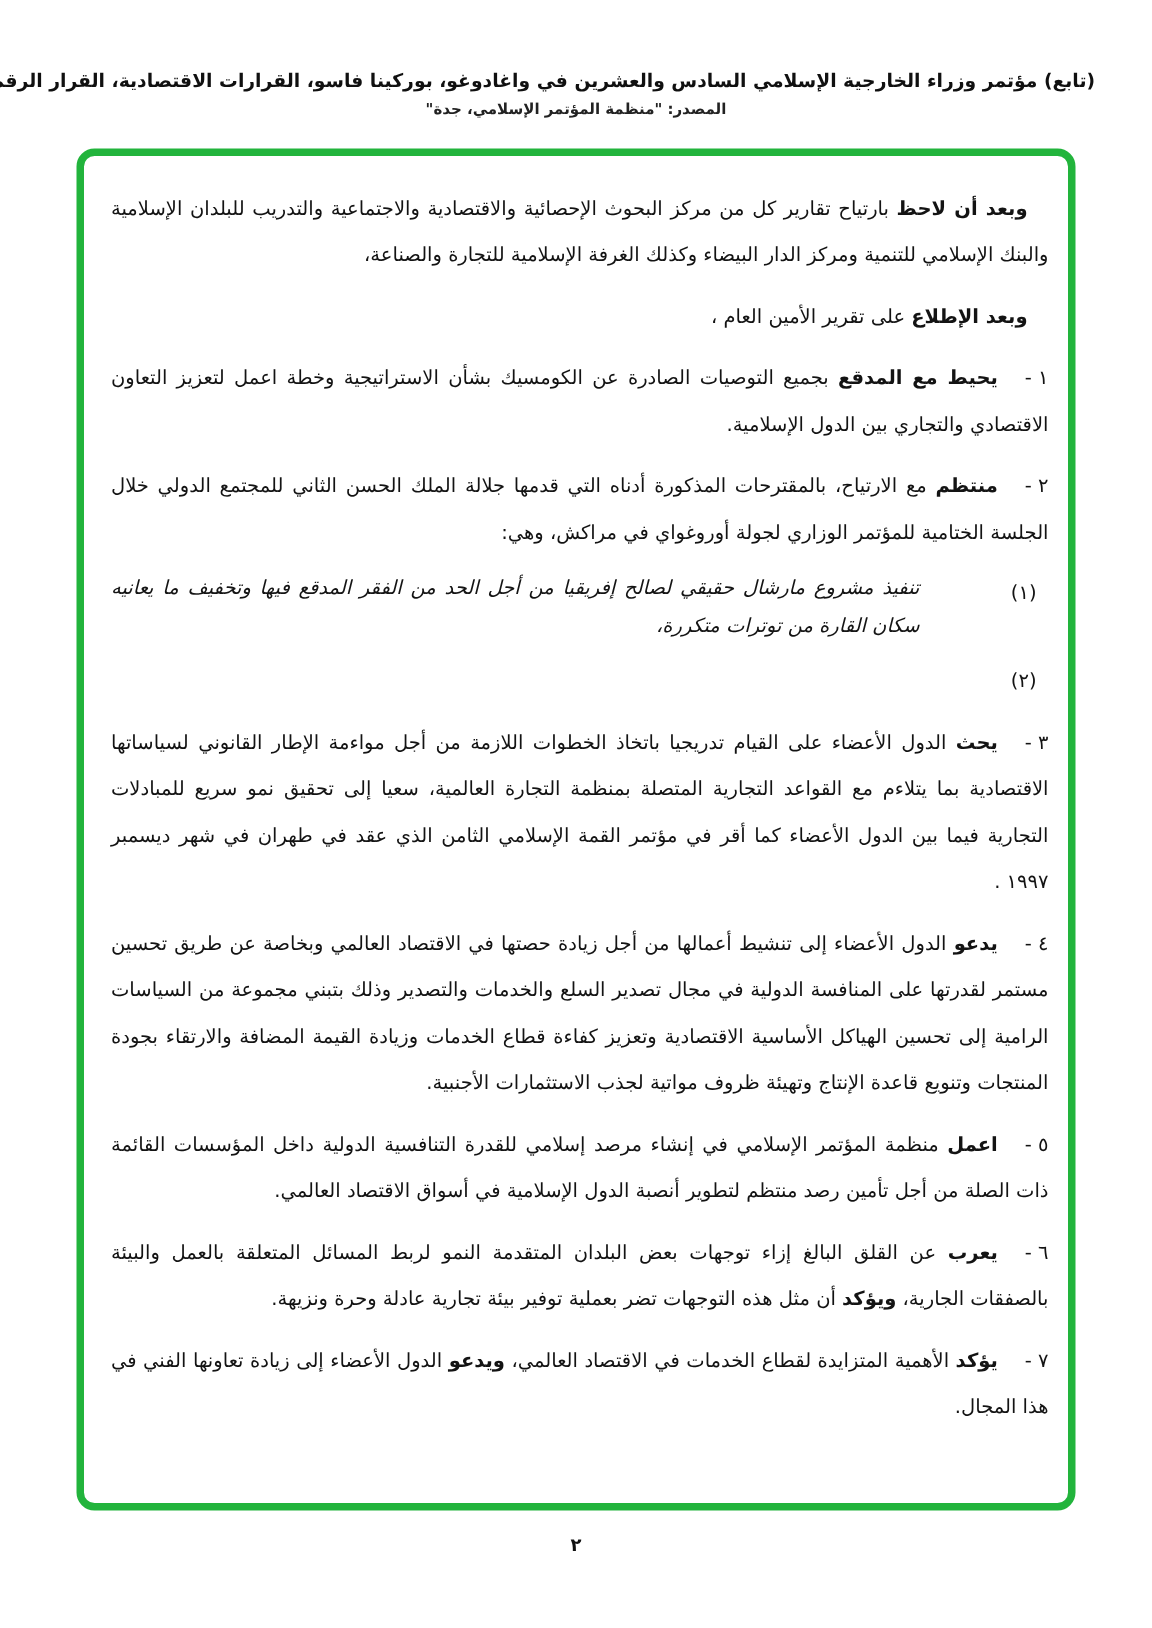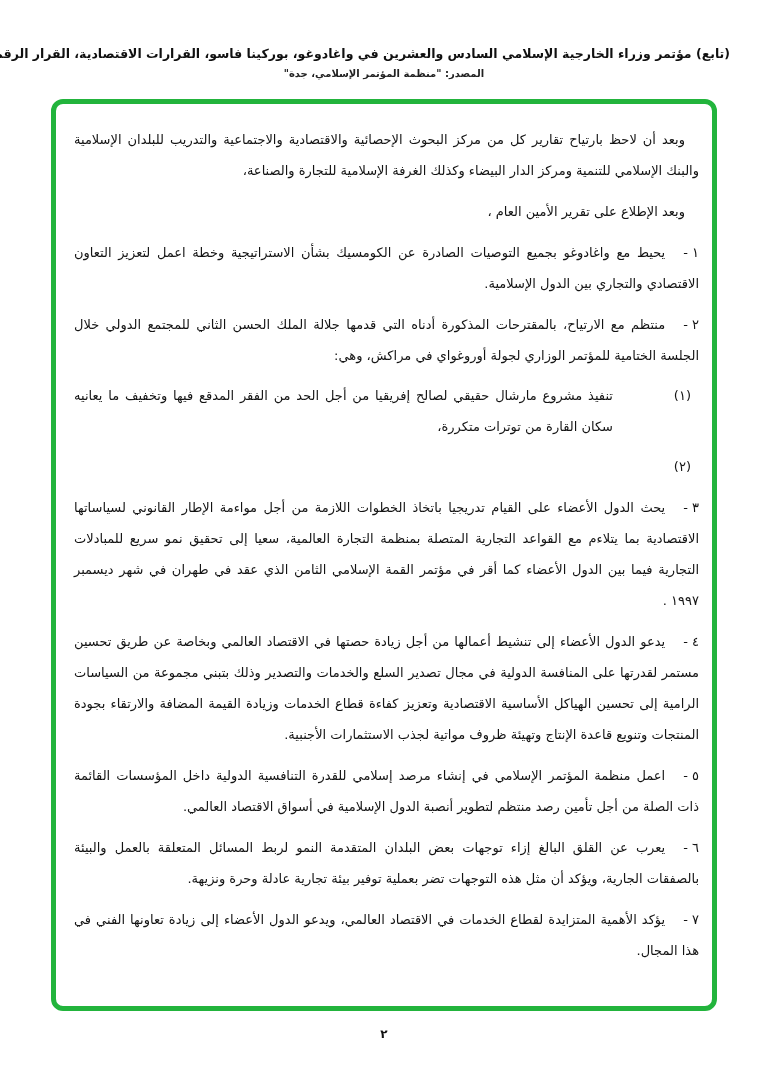--- a/index.html
+++ b/index.html
@@ -39,35 +39,35 @@
     direction:rtl;
     font-size:13px;line-height:31px;
     text-align:justify;text-align-last:right;
     margin:0;color:#131313;
   }
   .preamble{margin:6px 0 8px 0;text-indent:14px;}
   .preamble.short{margin-top:10px;margin-bottom:4px;}
   .item{margin:10px 0 0 0;}
   .inum{display:inline-block;font-weight:normal;}
   .igap{display:inline-block;width:18px;}
-  b.lead{font-weight:normal;}
+  b.lead{font-weight:bold;}
 
   .subitem{
     direction:rtl;display:flex;align-items:flex-start;
     margin:9px 0 0 0;
   }
   .subnum{
     flex:0 0 86px;box-sizing:border-box;
     font-size:13px;line-height:31px;text-align:right;
     padding-right:8px;
   }
   .subtext{
     flex:1 1 auto;
-    font-size:13px;line-height:31px;
-    text-align:justify;text-align-last:right;
+    font-size:13px;line-height:25px;
+    text-align:justify;text-align-last:right;font-style:italic;
   }
 
   
   .pageno{
     margin-top:16px;text-align:center;
     font-size:12px;font-weight:bold;color:#111;
   }
 </style>
 </head>
 <body>
@@ -75,21 +75,21 @@
 <div class="page">
 
   <div class="hdr1">(تابع) مؤتمر وزراء الخارجية الإسلامي السادس والعشرين في واغادوغو، بوركينا فاسو، القرارات الاقتصادية، القرار الرقم ٢٦/٦-أق</div>
 
   <div class="hdr2">المصدر:  "منظمة المؤتمر الإسلامي، جدة"</div>
 
   <div class="frame">
     <div id="content">
         <p class="para preamble"><b class="lead">وبعد أن لاحظ</b><span> بارتياح تقارير كل من مركز البحوث الإحصائية والاقتصادية والاجتماعية والتدريب للبلدان الإسلامية والبنك الإسلامي للتنمية ومركز الدار البيضاء وكذلك الغرفة الإسلامية للتجارة والصناعة،</span></p>
         <p class="para preamble short"><b class="lead">وبعد الإطلاع</b><span> على تقرير الأمين العام ،</span></p>
-        <p class="para item"><span class="inum">١ -</span><span class="igap"></span><b class="lead">يحيط مع واغادوغو</b><span> بجميع التوصيات الصادرة عن الكومسيك بشأن الاستراتيجية وخطة اعمل لتعزيز التعاون الاقتصادي والتجاري بين الدول الإسلامية.</span></p>
+        <p class="para item"><span class="inum">١ -</span><span class="igap"></span><b class="lead">يحيط مع المدقع</b><span> بجميع التوصيات الصادرة عن الكومسيك بشأن الاستراتيجية وخطة اعمل لتعزيز التعاون الاقتصادي والتجاري بين الدول الإسلامية.</span></p>
         <p class="para item"><span class="inum">٢ -</span><span class="igap"></span><b class="lead">منتظم</b><span> مع الارتياح، بالمقترحات المذكورة أدناه التي قدمها جلالة الملك الحسن الثاني للمجتمع الدولي خلال الجلسة الختامية للمؤتمر الوزاري لجولة أوروغواي في مراكش، وهي:</span></p>
         <div class="subitem">
           <div class="subnum">(١)</div>
           <div class="subtext">تنفيذ مشروع مارشال حقيقي لصالح إفريقيا من أجل الحد من الفقر المدقع فيها وتخفيف ما يعانيه سكان القارة من توترات متكررة،</div>
         </div>
         <div class="subitem">
           <div class="subnum">(٢)</div>
         </div>
         <p class="para item"><span class="inum">٣ -</span><span class="igap"></span><b class="lead">يحث</b><span> الدول الأعضاء على القيام تدريجيا باتخاذ الخطوات اللازمة من أجل مواءمة الإطار القانوني لسياساتها الاقتصادية بما يتلاءم مع القواعد التجارية المتصلة بمنظمة التجارة العالمية، سعيا إلى تحقيق نمو سريع للمبادلات التجارية فيما بين الدول الأعضاء كما أقر في مؤتمر القمة الإسلامي الثامن الذي عقد في طهران في شهر ديسمبر ١٩٩٧ .</span></p>
         <p class="para item"><span class="inum">٤ -</span><span class="igap"></span><b class="lead">يدعو</b><span> الدول الأعضاء إلى تنشيط أعمالها من أجل زيادة حصتها في الاقتصاد العالمي وبخاصة عن طريق تحسين مستمر لقدرتها على المنافسة الدولية في مجال تصدير السلع والخدمات والتصدير وذلك بتبني مجموعة من السياسات الرامية إلى تحسين الهياكل الأساسية الاقتصادية وتعزيز كفاءة قطاع الخدمات وزيادة القيمة المضافة والارتقاء بجودة المنتجات وتنويع قاعدة الإنتاج وتهيئة ظروف مواتية لجذب الاستثمارات الأجنبية.</span></p>

